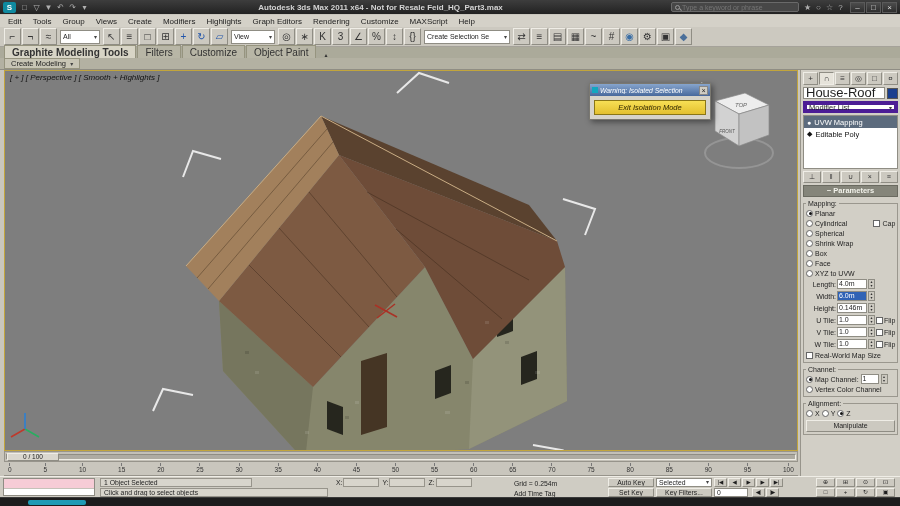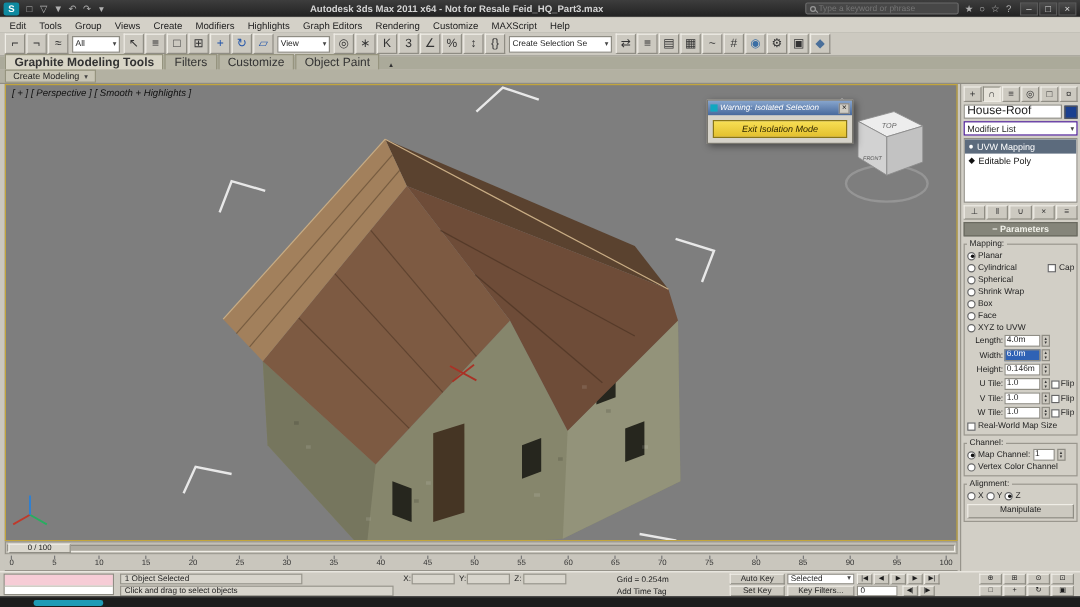--- a/index.html
+++ b/index.html
@@ -45,23 +45,23 @@
 .dlg-title .t{color:#fff;font-size:6.8px;flex:1;white-space:nowrap;overflow:hidden;}
 .dlg-close{width:9px;height:9px;background:#cfccc3;border:1px solid #888;font-size:7px;line-height:7px;text-align:center;color:#222;flex:none;}
 .dlg-body{padding:4px;}
 .dlg-btn{height:15px;background:linear-gradient(#f7df55,#e3c02e);border:1px solid #8a7616;font-size:7.5px;line-height:13px;text-align:center;color:#2e2600;}
 
 .cmd{left:800px;top:70px;width:100px;height:406px;background:#d2cfc6;border-left:1px solid #97948b;padding:2px 2px;}
 .cp-tabs{display:flex;gap:1px;height:13px;margin-bottom:2px;}
 .cptab{flex:1;text-align:center;font-size:8px;line-height:11px;border:1px solid;border-color:#efede6 #8f8d84 #8f8d84 #efede6;background:#ccc9c0;color:#333;}
 .cptab.active{background:#e6e3da;border-color:#8f8d84 #efede6 #efede6 #8f8d84;}
 .cp-name-row{display:flex;gap:2px;align-items:center;margin-bottom:2px;}
-.cp-name{flex:1;height:12px;background:#fff;border:1px solid #8f8d84;font-size:10px;line-height:10px;padding:0 2px;overflow:hidden;}
+.cp-name{flex:1;height:12px;background:#fff;border:1px solid #8f8d84;font-size:13px;line-height:10px;padding:0 2px;overflow:hidden;}
 .cp-swatch{width:11px;height:11px;border:1px solid #555;flex:none;}
-.cp-dd{height:12px;background:#fff;border:1px solid #4c1d95;display:flex;justify-content:space-between;align-items:center;font-size:7.5px;padding:0 2px;margin-bottom:2px;}
+.cp-dd{height:12px;background:#fff;border:4px solid #4c1d95;display:flex;justify-content:space-between;align-items:center;font-size:7.5px;padding:0 2px;margin-bottom:2px;}
 .cp-stack{height:54px;background:#fff;border:1px solid #8f8d84;overflow:hidden;margin-bottom:2px;}
 .stkrow{height:12px;display:flex;align-items:center;gap:3px;font-size:7.5px;padding:0 3px;color:#111;white-space:nowrap;}
 .stkrow.sel{background:#5c6b7d;color:#fff;}
 .stkicon{font-size:7px;}
 .cp-stackbtns{display:flex;gap:1px;height:12px;margin-bottom:2px;}
 .sbt{flex:1;text-align:center;font-size:7px;line-height:10px;border:1px solid;border-color:#efede6 #8f8d84 #8f8d84 #efede6;background:#ccc9c0;color:#333;}
 .rollout{height:12px;background:#85857a;color:#f2f2ea;font-size:7.5px;font-weight:bold;text-align:center;line-height:10px;border:1px solid #6a6a60;margin-bottom:3px;}
 .grp{border:1px solid #9a978e;margin-bottom:3px;padding:1px 2px 2px;}
 .grp legend{font-size:7px;padding:0 2px;}
 .row{display:flex;align-items:center;gap:2px;height:10px;}

